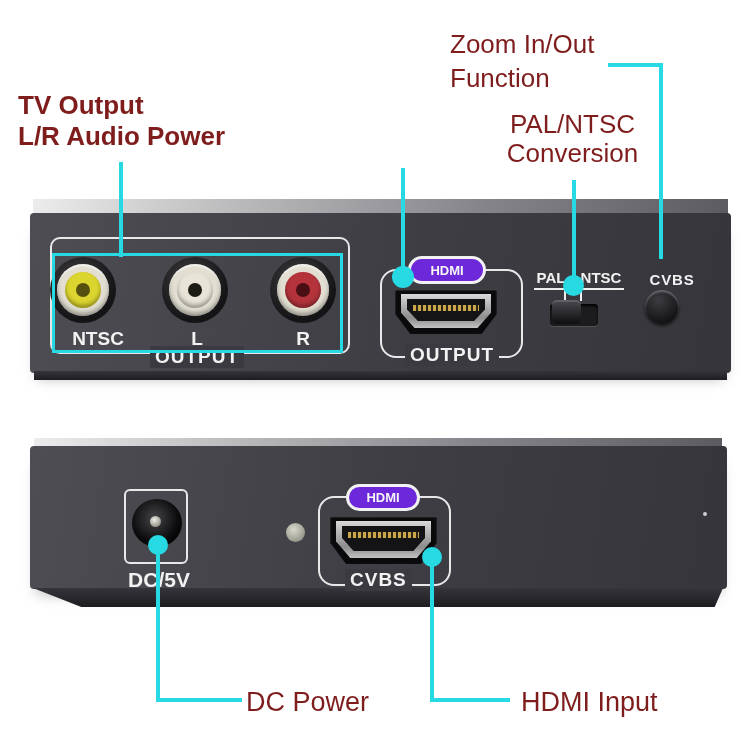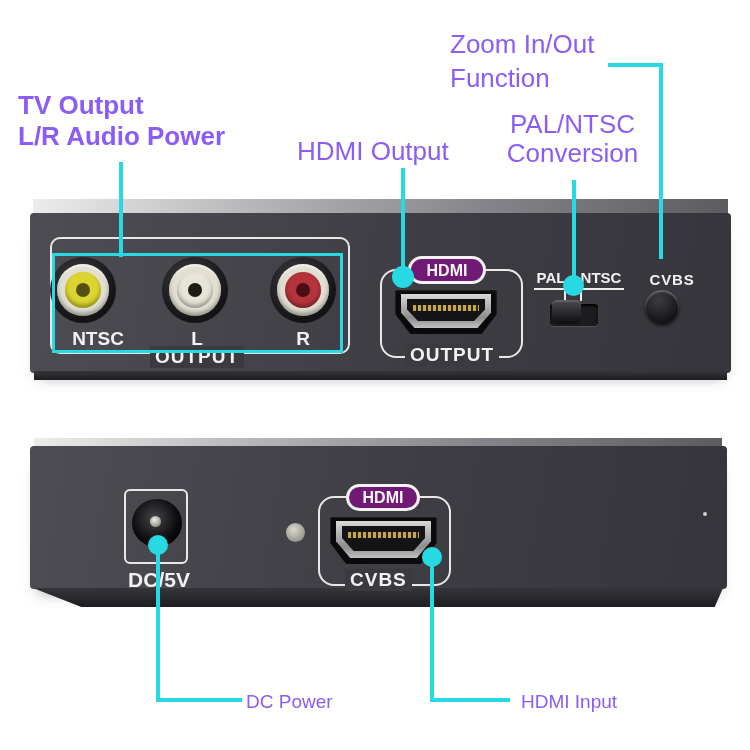--- a/index.html
+++ b/index.html
@@ -1,21 +1,21 @@
 <!DOCTYPE html>
 <html><head>
 <meta charset="utf-8">
 <style>
   html,body{margin:0;padding:0;background:#ffffff;}
   #canvas{position:relative;width:750px;height:750px;background:#ffffff;overflow:hidden;
     font-family:"Liberation Sans", sans-serif;}
 
   
-  .callout{position:absolute;color:#8b5cf6;font-size:26px;line-height:31px;white-space:nowrap;}
-  .callout.small{font-size:19px;line-height:30px;}
+  .callout{position:absolute;color:#7f1d1d;font-size:26px;line-height:31px;white-space:nowrap;}
+  .callout.small{font-size:27px;line-height:30px;}
 
   
   .cline{position:absolute;background:#26d9e3;}
   .cdot{position:absolute;background:#26d9e3;border-radius:50%;}
   .cbox{position:absolute;border:3px solid #26d9e3;box-sizing:border-box;}
 
   
   .topface{position:absolute;background:linear-gradient(to right,#ececec,#b9b9bb 30%,#84848a 65%,#5c5c60);}
   .front{position:absolute;background:linear-gradient(100deg,#4d4d53,#3d3d43 55%,#35353b);
     border-radius:4px;box-shadow:0 12px 14px -8px rgba(0,0,0,0.35);}
@@ -28,22 +28,22 @@
 
   .jack{position:absolute;width:66px;height:66px;border-radius:50%;
     background:radial-gradient(circle at 42% 36%,#434345,#141416 68%);}
   .jack-ring{position:absolute;inset:7px;border-radius:50%;background:#e2dfd2;
     box-shadow:inset 0 -3px 4px rgba(0,0,0,0.35), inset 0 2px 2px rgba(255,255,255,0.7);}
   .jack-color{position:absolute;inset:15px;border-radius:50%;box-shadow:inset 0 -3px 4px rgba(0,0,0,0.35);}
   .jack-hole{position:absolute;inset:26px;border-radius:50%;background:#17160f;}
   .c-cvbs{background:#ddd52f;} .c-l{background:#e8e5d8;} .c-r{background:#b5343c;}
   .h-cvbs{background:#55500f;} .h-l{background:#1c1b14;} .h-r{background:#4a0f14;}
 
-  .pill{position:absolute;border:3px solid #f2f2f2;border-radius:15px;background:#701a75;
-    color:#f5f5f5;font-weight:bold;font-size:16px;text-align:center;box-sizing:border-box;}
+  .pill{position:absolute;border:3px solid #f2f2f2;border-radius:15px;background:#6d28d9;
+    color:#f5f5f5;font-weight:bold;font-size:13px;text-align:center;box-sizing:border-box;}
 
   .hdmi-port{position:absolute;}
   .port-outer{position:absolute;inset:0;background:#0a0a0c;
     clip-path:polygon(0 0,100% 0,100% 55%,85% 100%,15% 100%,0 55%);
     box-shadow:inset 0 1px 2px #555;}
   .port-metal{position:absolute;left:6px;right:6px;top:5px;bottom:6px;
     background:linear-gradient(180deg,#d9d9d9,#8d8d8d 70%,#c2c2c2);
     clip-path:polygon(0 0,100% 0,100% 55%,85% 100%,15% 100%,0 55%);}
   .port-slot{position:absolute;left:12px;right:12px;top:10px;bottom:13px;background:#141417;
     clip-path:polygon(0 0,100% 0,100% 48%,86% 100%,14% 100%,0 48%);}
@@ -71,21 +71,20 @@
 </head>
 <body>
 
 <div id="canvas">
 
   <div class="callout" style="left:18px;top:90px;font-weight:bold;">
     <div>TV Output</div>
     <div>L/R Audio Power</div>
   </div>
 
-  <div class="callout" style="left:297px;top:136px;">HDMI Output</div>
 
   <div class="callout" style="left:450px;top:27px;line-height:34px;">
     <div>Zoom In/Out</div>
     <div>Function</div>
   </div>
 
   <div class="callout" style="left:500px;top:110px;width:145px;text-align:center;line-height:29px;">
     <div>PAL/NTSC</div>
     <div>Conversion</div>
   </div>

